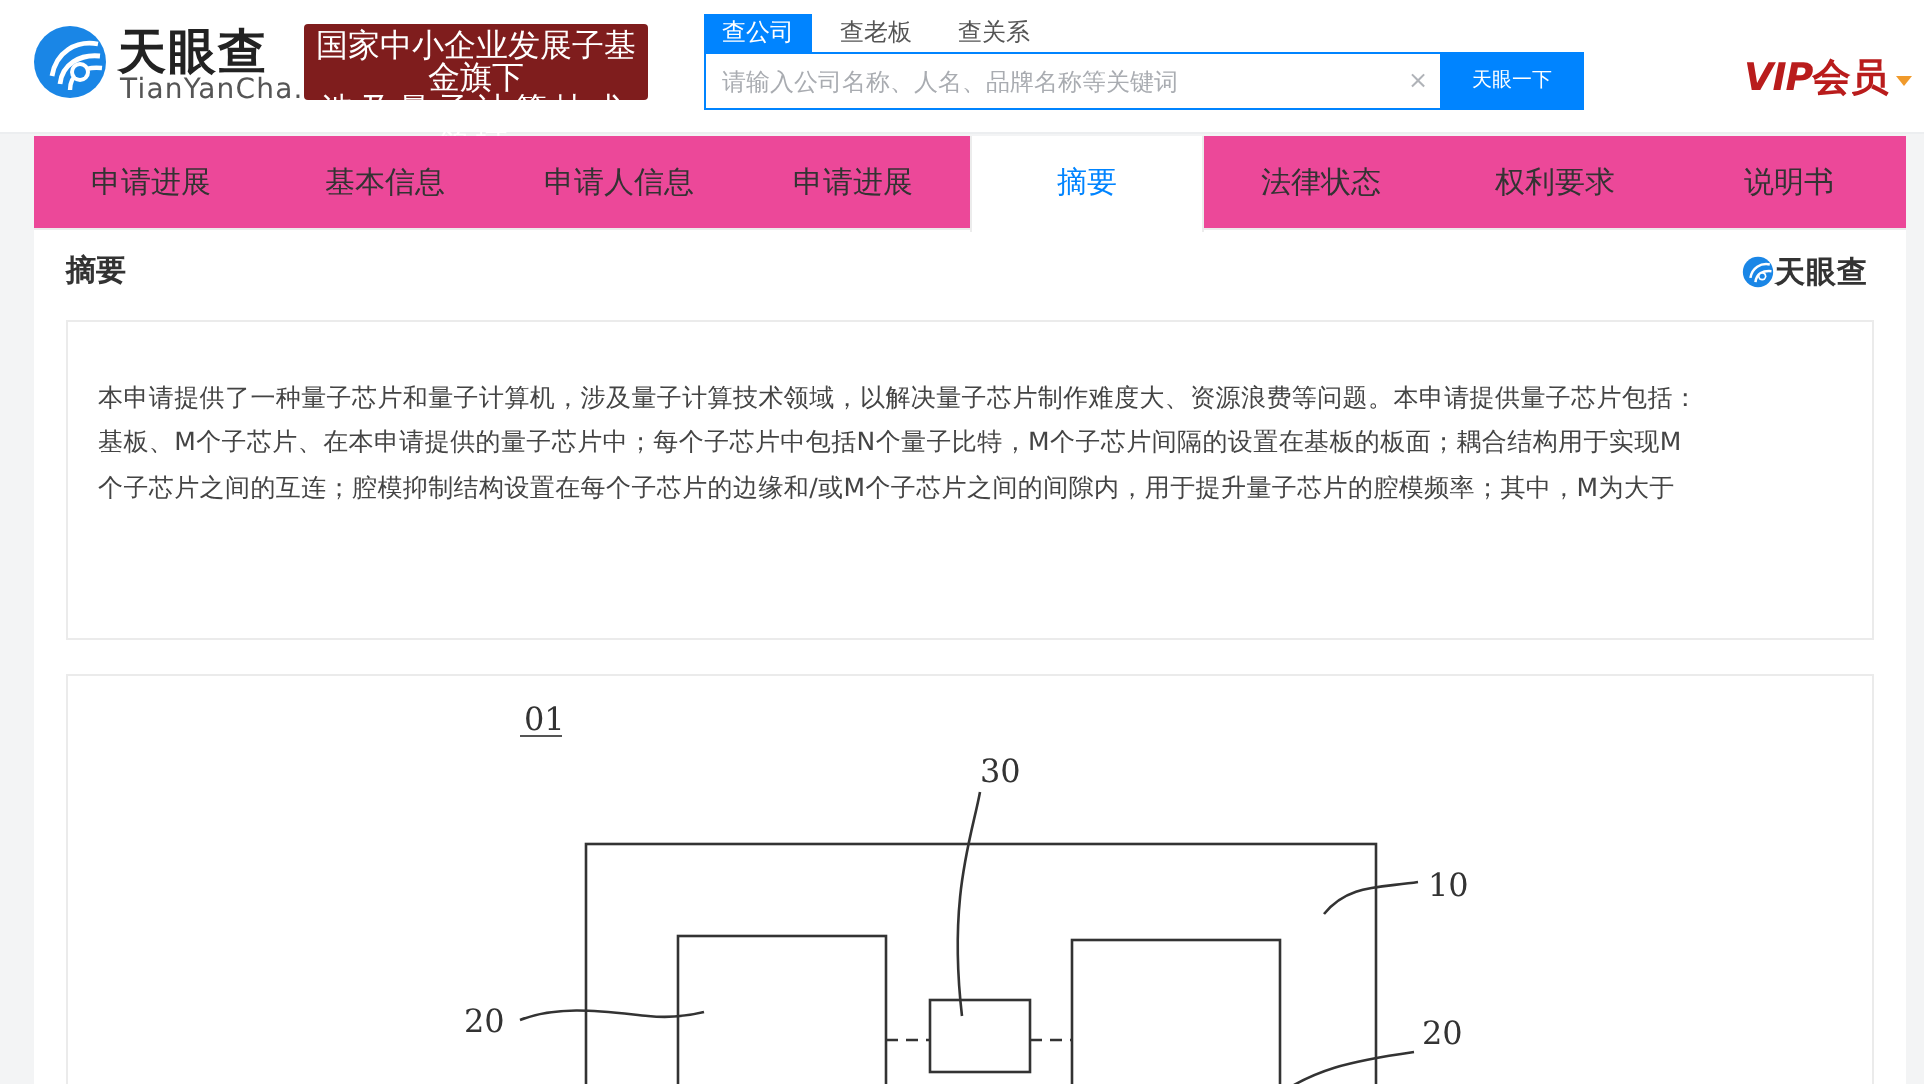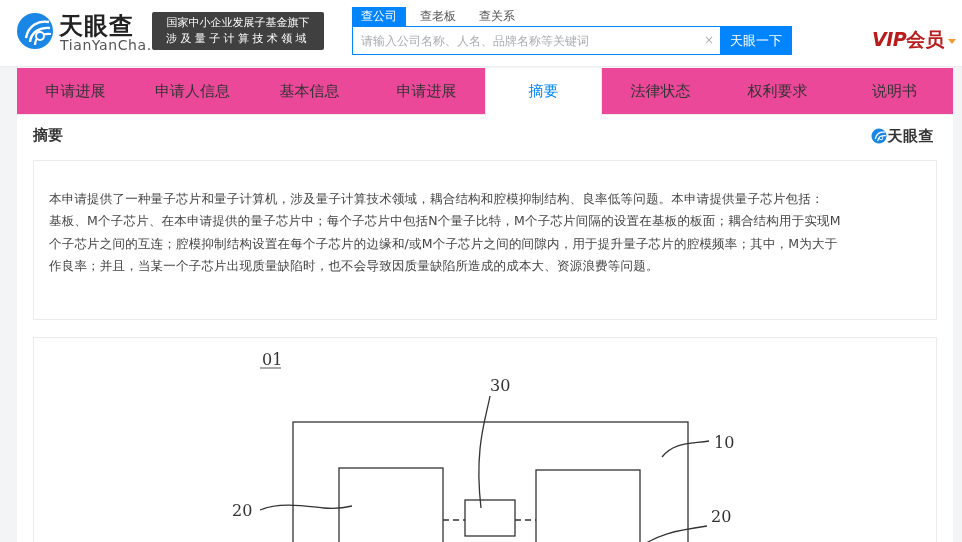--- a/index.html
+++ b/index.html
@@ -21,22 +21,22 @@
   .logo-cn {
     position: absolute; left: 43px; top: 1px;
     font-size: 24px; font-weight: bold; color: #222; letter-spacing: 1px; line-height: 28px;
   }
   .logo-en {
     position: absolute; left: 44px; top: 29px;
     font-size: 14px; color: #555; letter-spacing: 0.6px; line-height: 10px;
   }
   .promo {
     position: absolute; left: 152px; top: 12px; width: 172px; height: 38px;
-    background: #404040; border-radius: 2px; color: #fff;
-    font-size: 11px; line-height: 16px; text-align: center; padding-top: 3px;
+    background: #7f1d1d; border-radius: 2px; color: #fff;
+    font-size: 16px; line-height: 16px; text-align: center; padding-top: 3px;
   }
   .promo .l2 { letter-spacing: 3.4px; }
   .search-tabs { position: absolute; left: 352px; top: 7px; height: 19px; }
   .search-tab {
     float: left; height: 19px; line-height: 19px; font-size: 12px; color: #555;
     padding: 0 9px; margin-right: 5px;
   }
   .search-tab.active { background: #0084ff; color: #ffffff; }
   .search-box {
     position: absolute; left: 352px; top: 26px; width: 440px; height: 29px;
@@ -48,21 +48,21 @@
     font-size: 12px; color: #701a75; background: transparent;
     font-family: "DejaVu Sans", "Liberation Sans", sans-serif;
   }
   .search-input::placeholder { color: #a9acb1; }
   .clear-icon {
     position: absolute; left: 346px; top: 0; width: 20px; height: 27px;
     line-height: 27px; text-align: center; font-size: 12px; color: #b0b3b8;
   }
   .search-btn {
     position: absolute; right: -1px; top: -1px; width: 72px; height: 29px;
-    background: #0084ff; color: #fff; font-size: 13px; line-height: 29px; text-align: center;
+    background: #0084ff; color: #fff; font-size: 10px; line-height: 29px; text-align: center;
     border: none;
   }
   .vip {
     position: absolute; left: 872px; top: 29px; height: 20px;
     color: #b91c1c; font-weight: bold; font-size: 19px; line-height: 20px;
   }
   .vip .vip-word { font-style: italic; letter-spacing: -0.5px; }
   .vip .caret {
     display: inline-block; width: 0; height: 0; margin-left: 4px; vertical-align: 2px;
     border-left: 4px solid transparent; border-right: 4px solid transparent; border-top: 5px solid #f09a2b;
@@ -137,22 +137,22 @@
   </div>
 
   <div class="vip">
     <span class="vip-word">VIP</span><span>会员</span><span class="caret"></span>
   </div>
 </div>
 
 <div class="card">
   <div class="tabs">
     <div class="tab">申请进展</div>
+    <div class="tab">基本信息</div>
     <div class="tab">申请人信息</div>
-    <div class="tab">基本信息</div>
     <div class="tab">申请进展</div>
     <div class="tab active">摘要</div>
     <div class="tab">法律状态</div>
     <div class="tab">权利要求</div>
     <div class="tab">说明书</div>
   </div>
 
   <div class="section-title">摘要</div>
 
   <div class="mini-logo">
@@ -161,24 +161,23 @@
       <path d="M10 26 C12 14, 22 8, 33 10" stroke="#fff" stroke-width="3" fill="none"></path>
       <path d="M16 31 C17 21, 25 17, 35 18" stroke="#fff" stroke-width="3" fill="none"></path>
       <circle cx="24" cy="24" r="5" fill="#fff"></circle>
       <circle cx="24" cy="24" r="3" fill="#1a86e6"></circle>
     </svg>
     <span class="mini-logo-text">天眼查</span>
   </div>
 
   <div class="abstract-box">
     <div class="abstract-text">
-      <div>本申请提供了一种量子芯片和量子计算机，涉及量子计算技术领域，耦合结构和腔模抑制结构、良率低等问题。本申请提供量子芯片包括：</div>
+      <div>本申请提供了一种量子芯片和量子计算机，涉及量子计算技术领域，以解决量子芯片制作难度大、资源浪费等问题。本申请提供量子芯片包括：</div>
       <div>基板、M个子芯片、在本申请提供的量子芯片中；每个子芯片中包括N个量子比特，M个子芯片间隔的设置在基板的板面；耦合结构用于实现M</div>
       <div>个子芯片之间的互连；腔模抑制结构设置在每个子芯片的边缘和/或M个子芯片之间的间隙内，用于提升量子芯片的腔模频率；其中，M为大于</div>
-      <div>作良率；并且，当某一个子芯片出现质量缺陷时，也不会导致因质量缺陷所造成的成本大、资源浪费等问题。</div>
     </div>
   </div>
 
   <div class="figure-box">
     <svg class="figure-svg" width="904" height="220" viewBox="0 0 904 220">
       <g font-family="DejaVu Serif, Liberation Serif, serif" font-size="16" fill="#333">
         <text x="228" y="27">01</text>
         <text x="456" y="53">30</text>
         <text x="680" y="110">10</text>
         <text x="198" y="178">20</text>

